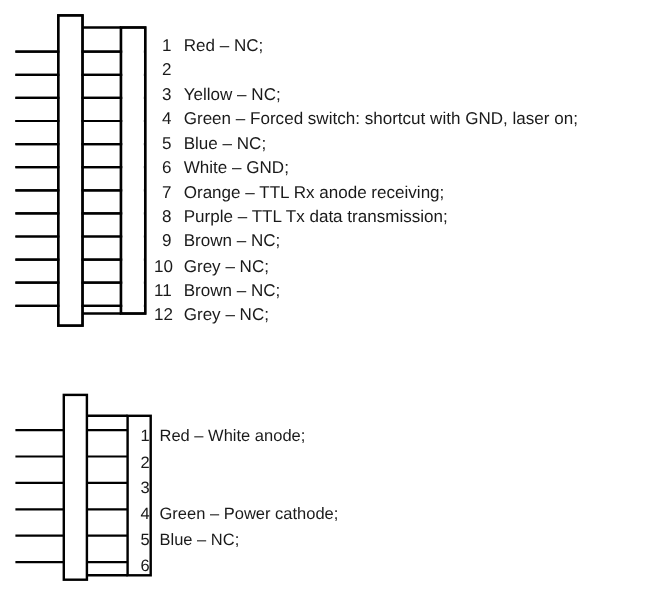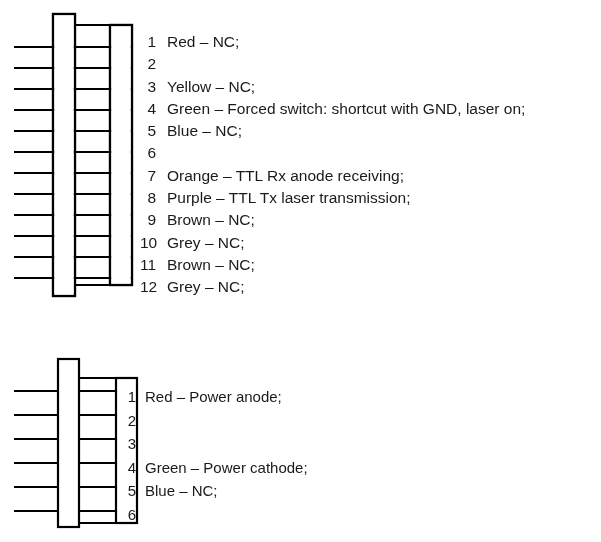--- a/index.html
+++ b/index.html
@@ -147,28 +147,29 @@
     <li class="pin-row">
       <span class="pin-num">4</span>
       <span class="pin-desc">Green – Forced switch: shortcut with GND, laser on;</span>
     </li>
     <li class="pin-row">
       <span class="pin-num">5</span>
       <span class="pin-desc">Blue – NC;</span>
     </li>
     <li class="pin-row">
       <span class="pin-num">6</span>
+      <span class="pin-desc">White – GND;</span>
     </li>
     <li class="pin-row">
       <span class="pin-num">7</span>
       <span class="pin-desc">Orange – TTL Rx anode receiving;</span>
     </li>
     <li class="pin-row">
       <span class="pin-num">8</span>
-      <span class="pin-desc">Purple – TTL Tx laser transmission;</span>
+      <span class="pin-desc">Purple – TTL Tx data transmission;</span>
     </li>
     <li class="pin-row">
       <span class="pin-num">9</span>
       <span class="pin-desc">Brown – NC;</span>
     </li>
     <li class="pin-row">
       <span class="pin-num">10</span>
       <span class="pin-desc">Grey – NC;</span>
     </li>
     <li class="pin-row">
@@ -205,21 +206,21 @@
 
     <rect x="58" y="14" width="21" height="168" fill="#ffffff" stroke="#000000" stroke-width="2.2"></rect>
     <rect x="116" y="33" width="21" height="145" fill="#ffffff" stroke="#000000" stroke-width="2.2"></rect>
     <line x1="79" y1="33" x2="116" y2="33" stroke="#000000" stroke-width="2.2"></line>
     <line x1="79" y1="178" x2="116" y2="178" stroke="#000000" stroke-width="2.2"></line>
   </svg>
 
   <ul class="pin-list" id="pin-list-2">
     <li class="pin-row">
       <span class="pin-num">1</span>
-      <span class="pin-desc">Red – Power anode;</span>
+      <span class="pin-desc">Red – White anode;</span>
     </li>
     <li class="pin-row">
       <span class="pin-num">2</span>
     </li>
     <li class="pin-row">
       <span class="pin-num">3</span>
     </li>
     <li class="pin-row">
       <span class="pin-num">4</span>
       <span class="pin-desc">Green – Power cathode;</span>

